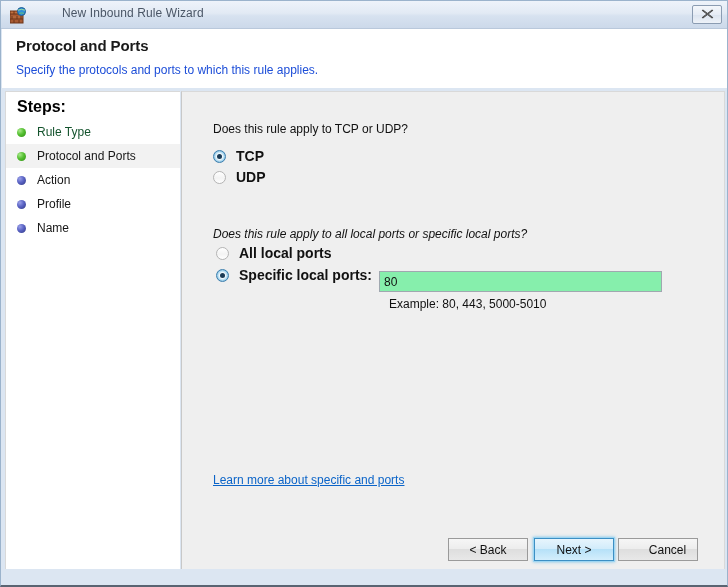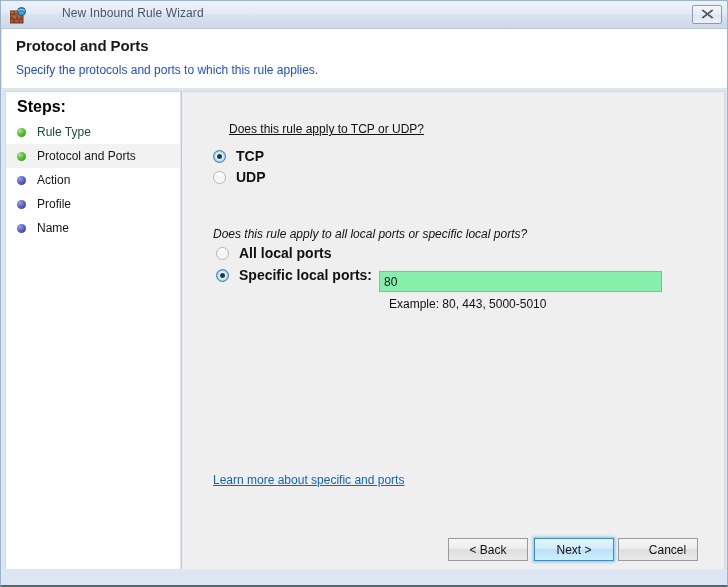--- a/index.html
+++ b/index.html
@@ -342,21 +342,21 @@
       <div class="step">
         <span class="step-bullet bullet-todo"></span>
         <span class="step-label">Name</span>
       </div>
 
     </div>
   </div>
 
   <div class="content">
 
-    <div class="prompt" style="left:47px; top:30px;text-decoration:underline;">Does this rule apply to TCP or UDP?</div>
+    <div class="prompt" style="left:31px; top:30px;">Does this rule apply to TCP or UDP?</div>
 
     <div class="radio-row" style="left:31px; top:56px;">
       <span class="radio checked"></span>
       <span class="radio-label">TCP</span>
     </div>
 
     <div class="radio-row" style="left:31px; top:77px;">
       <span class="radio"></span>
       <span class="radio-label">UDP</span>
     </div>

